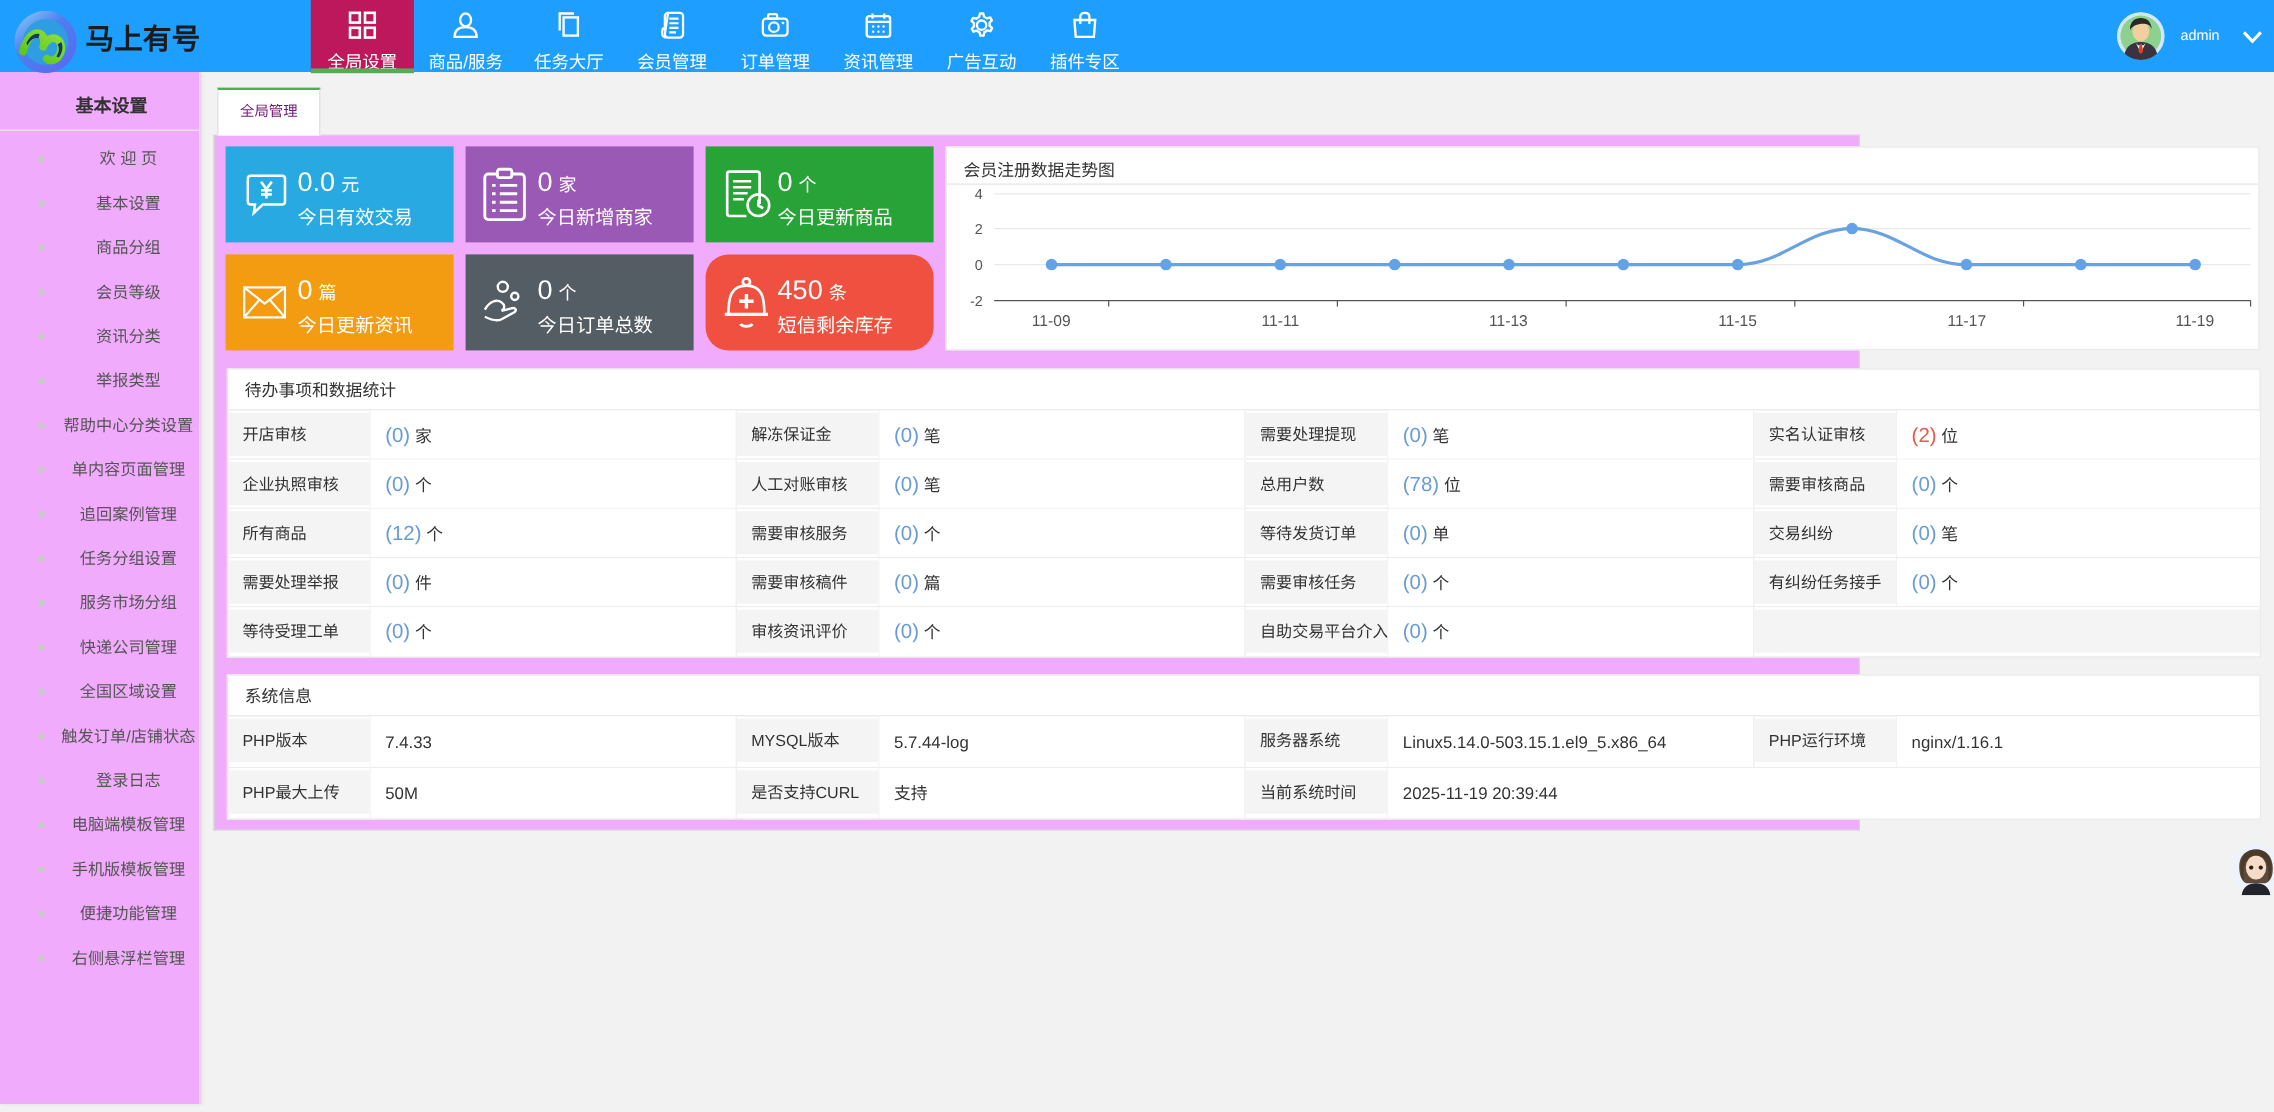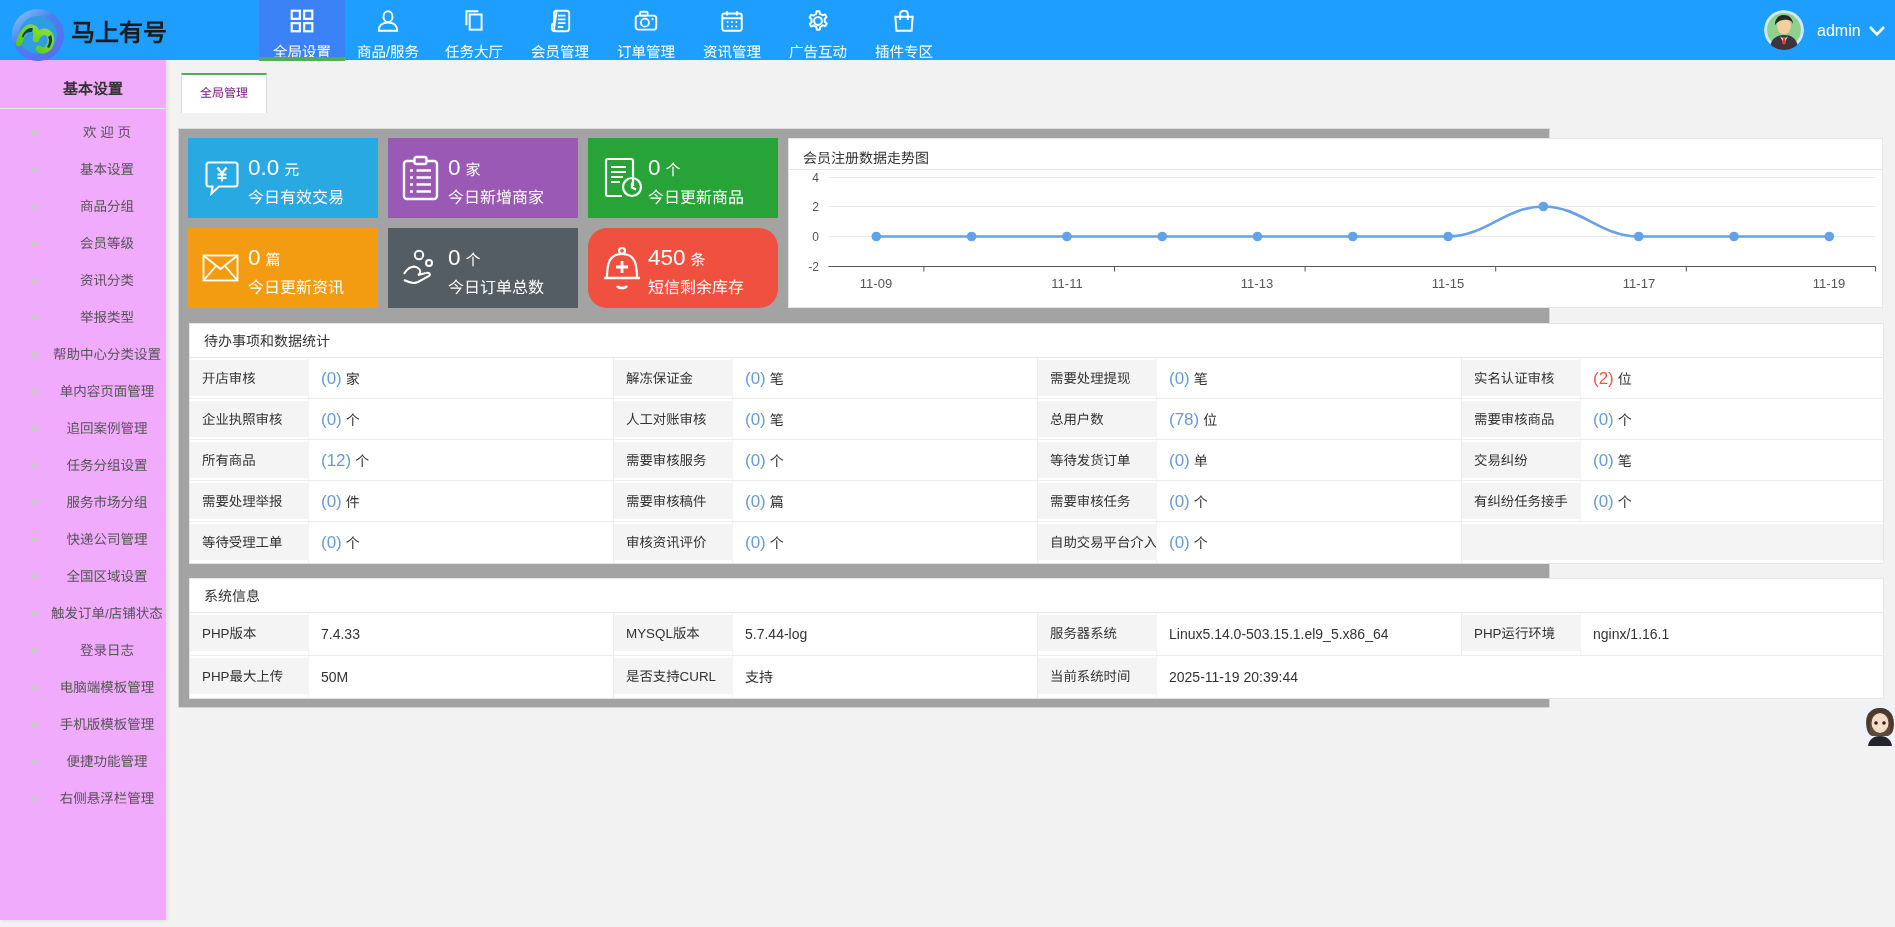--- a/index.html
+++ b/index.html
@@ -13,37 +13,37 @@
   -webkit-font-smoothing:antialiased;
 }
 
 .hd { position:absolute; left:0; top:0; width:1895px; height:60px; background:#1e9fff; z-index:5; }
 .logo-ic { position:absolute; left:12px; top:9px; width:52px; height:52px; }
 .logo-tx { position:absolute; left:71px; top:13px; font-size:24px; font-weight:bold; color:#1b1b1b; letter-spacing:0px; white-space:nowrap; }
 .nav { position:absolute; left:259px; top:0; height:60px; display:flex; }
 .nav-it { width:86px; height:60px; position:relative; text-align:center; color:#fff; }
 .nav-it .ic { position:absolute; left:50%; top:8px; transform:translateX(-50%); width:26px; height:26px; }
 .nav-it .tx { position:absolute; left:0; right:0; top:39.5px; font-size:14.5px; white-space:nowrap; }
-.nav-it.on { background:#3b82f6; }
+.nav-it.on { background:#be185d; }
 .nav-it.on::after { content:""; position:absolute; left:0; right:0; bottom:-1px; height:4px; background:#57ab57; }
 .usr { position:absolute; left:0; top:0; width:100%; height:60px; }
 .usr .av { position:absolute; left:1764px; top:10px; width:40px; height:40px; border-radius:50%; overflow:hidden; }
-.usr-n { position:absolute; left:1817px; top:22px; font-size:16px; color:#fff; }
+.usr-n { position:absolute; left:1817px; top:22px; font-size:12px; color:#fff; }
 .usr-c { position:absolute; left:1868px; top:25px; }
 
 .sb { position:absolute; left:0; top:60px; width:167px; height:860px; background:#f0abfc; border-right:1px solid #e3e3e3; box-shadow:1px 1px 3px rgba(0,0,0,.08); z-index:4;text-align:center; }
 .sb-h { height:49px; line-height:57px; padding-left:20px; font-size:15px; font-weight:bold; color:#333; border-bottom:1px solid #e8e8e8; }
 .sb ul { list-style:none; padding-top:5px; }
 .sb li { height:37px; line-height:37px; padding-left:48px; position:relative; font-size:13.5px; color:#555; white-space:nowrap; }
 .sb li::before { content:""; position:absolute; left:32px; top:16px; width:5px; height:5px; background:#c9c9c9; }
 
 .strip { position:absolute; left:167px; top:60px; width:1728px; height:52px; background:#f2f2f2; z-index:3; }
 .tab { position:absolute; left:14px; top:13px; width:86px; height:40px; background:#fff; border-top:2px solid #4cae4c; border-left:1px solid #ddd; border-right:1px solid #ddd; text-align:center; line-height:36px; font-size:12px; color:#701a75; }
 
-.box { position:absolute; left:178px; top:112px; width:1372px; height:580px; background:#a3a3a3; border:1px solid #d6d6d6; border-top-color:#ddd;margin-top:16px; }
+.box { position:absolute; left:178px; top:112px; width:1372px; height:580px; background:#f0abfc; border:1px solid #d6d6d6; border-top-color:#ddd; }
 
 .card { position:absolute; width:190px; height:80px; color:#fff; }
 .card .cic { position:absolute; left:14px; top:50%; transform:translateY(-50%); }
 .card .num { position:absolute; left:60px; top:17px; font-size:22.5px; font-weight:400; white-space:nowrap; }
 .card .num span { font-size:15px; margin-left:5px; }
 .card .lbl { position:absolute; left:60px; top:46px; font-size:16px; white-space:nowrap; }
 .c1 { left:9px;  top:9px; background:#29a9e1; }
 .c2 { left:209px; top:9px; background:#9b59b6; }
 .c3 { left:409px; top:9px; background:#28a338; }
 .c4 { left:9px;  top:99px; background:#f39c12; }

